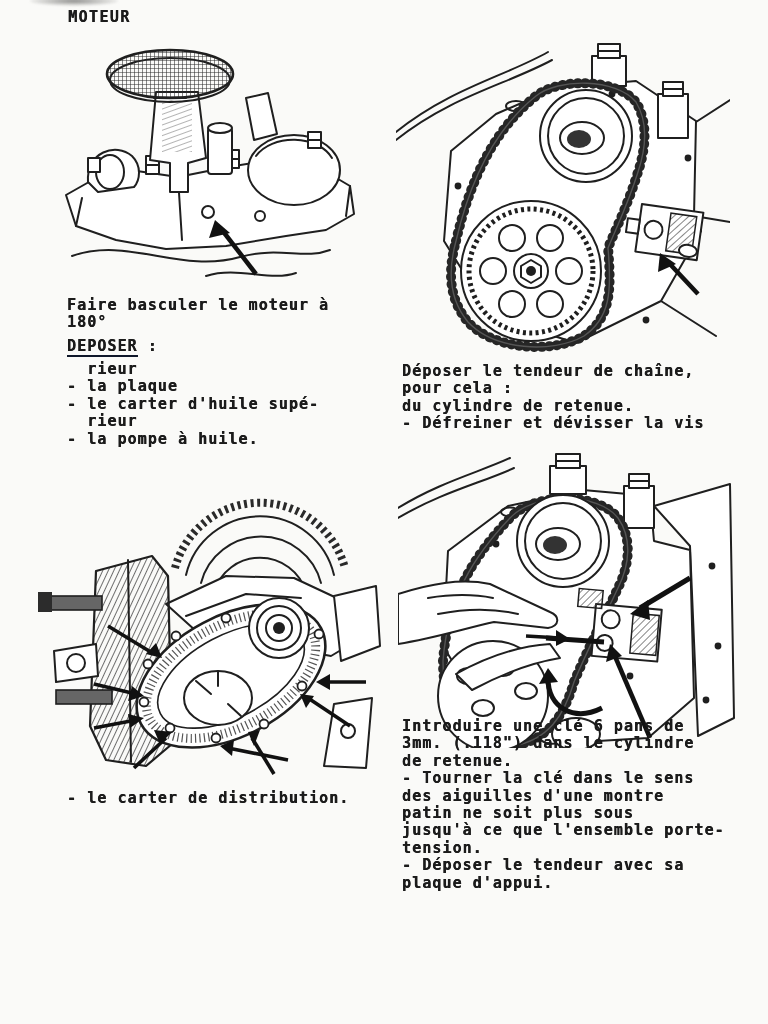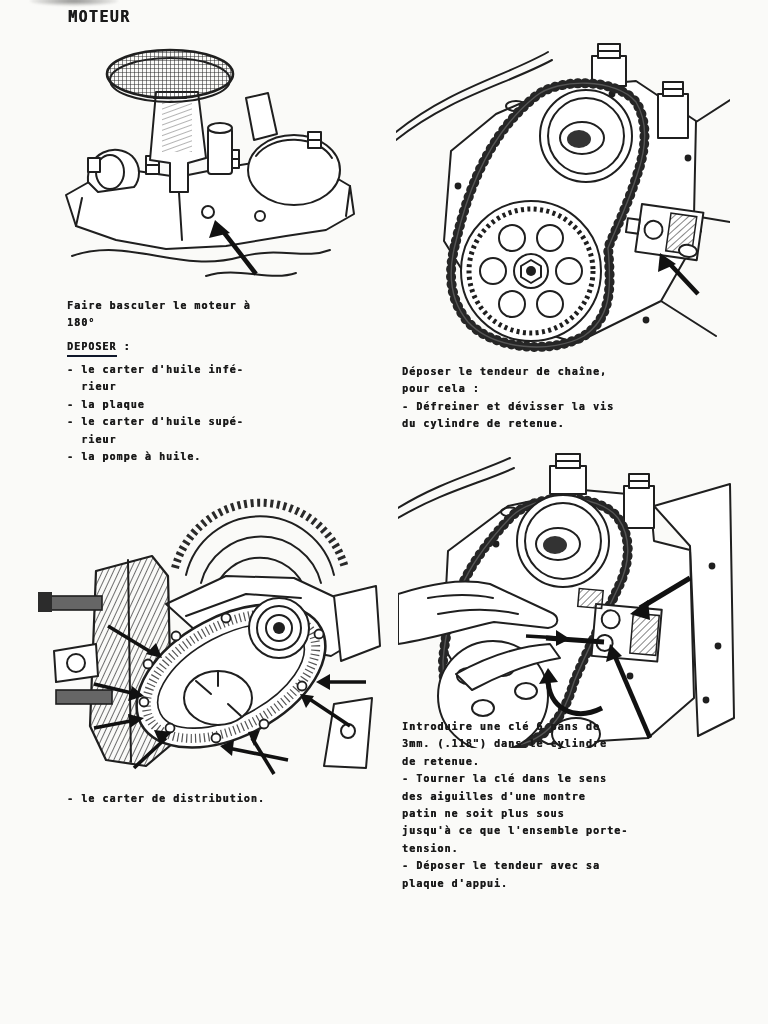--- a/index.html
+++ b/index.html
@@ -3,21 +3,21 @@
 <meta charset="utf-8">
 <style>
   html,body{margin:0;padding:0;}
   body{width:768px;height:1024px;background:#e9e9e7;}
   .page{
     position:relative;width:768px;height:1024px;overflow:hidden;
     background:#fafaf8;
     font-family:"DejaVu Sans Mono","Liberation Mono",monospace;
     font-weight:700;color:#1b1b1b;
   }
-  .tline{white-space:pre;font-size:10px;line-height:17.4px;letter-spacing:1.05px;
+  .tline{white-space:pre;font-size:15px;line-height:17.4px;letter-spacing:1.05px;
          text-shadow:0.35px 0 0 currentColor;}
   .abs{position:absolute;}
   .hdr{font-size:15px;letter-spacing:1.4px;text-shadow:0.4px 0 0 currentColor;}
   .deposer{display:inline-block;border-bottom:2px solid #0f172a;padding-bottom:0px;}
   .smudge{position:absolute;left:30px;top:-4px;width:88px;height:10px;border-radius:50%;
           background:radial-gradient(ellipse at center,#8f8f8d 0%,rgba(160,160,158,0.35) 55%,rgba(250,250,248,0) 80%);
           filter:blur(1px);}
   svg{display:block;}
   .ln{stroke:#1f1f1f;fill:none;stroke-width:2;stroke-linejoin:round;stroke-linecap:round;}
   .fw{fill:#fff;}
@@ -144,33 +144,32 @@
   </svg>
 
   <div class="abs" style="left:67px;top:297px;">
     <div class="tline">Faire basculer le moteur à</div>
     <div class="tline">180°</div>
   </div>
 
   <div class="abs tline" style="left:67px;top:338px;"><span class="deposer">DEPOSER</span><span> :</span></div>
 
   <div class="abs" style="left:67px;top:361px;">
-    <div class="tline">- le carter d'huile infé-</div>
     <div class="tline">  rieur</div>
     <div class="tline">- la plaque</div>
     <div class="tline">- le carter d'huile supé-</div>
     <div class="tline">  rieur</div>
     <div class="tline">- la pompe à huile.</div>
   </div>
 
   <div class="abs" style="left:402px;top:363px;">
     <div class="tline">Déposer le tendeur de chaîne,</div>
     <div class="tline">pour cela :</div>
+    <div class="tline">du cylindre de retenue.</div>
     <div class="tline">- Défreiner et dévisser la vis</div>
-    <div class="tline">du cylindre de retenue.</div>
   </div>
 
   <svg class="abs" style="left:36px;top:476px;" width="348" height="300" viewBox="0 0 348 300">
     <defs>
       <pattern id="hatch3" width="5" height="5" patternUnits="userSpaceOnUse" patternTransform="rotate(25)">
         <line x1="0" y1="0" x2="0" y2="5" stroke="#4a4a4a" stroke-width="1.6"></line>
       </pattern>
     </defs>
 
     <path d="M139,92 A88,88 0 0 1 309,92" fill="none" stroke="#2a2a2a" stroke-width="8" stroke-dasharray="3 3.6"></path>

